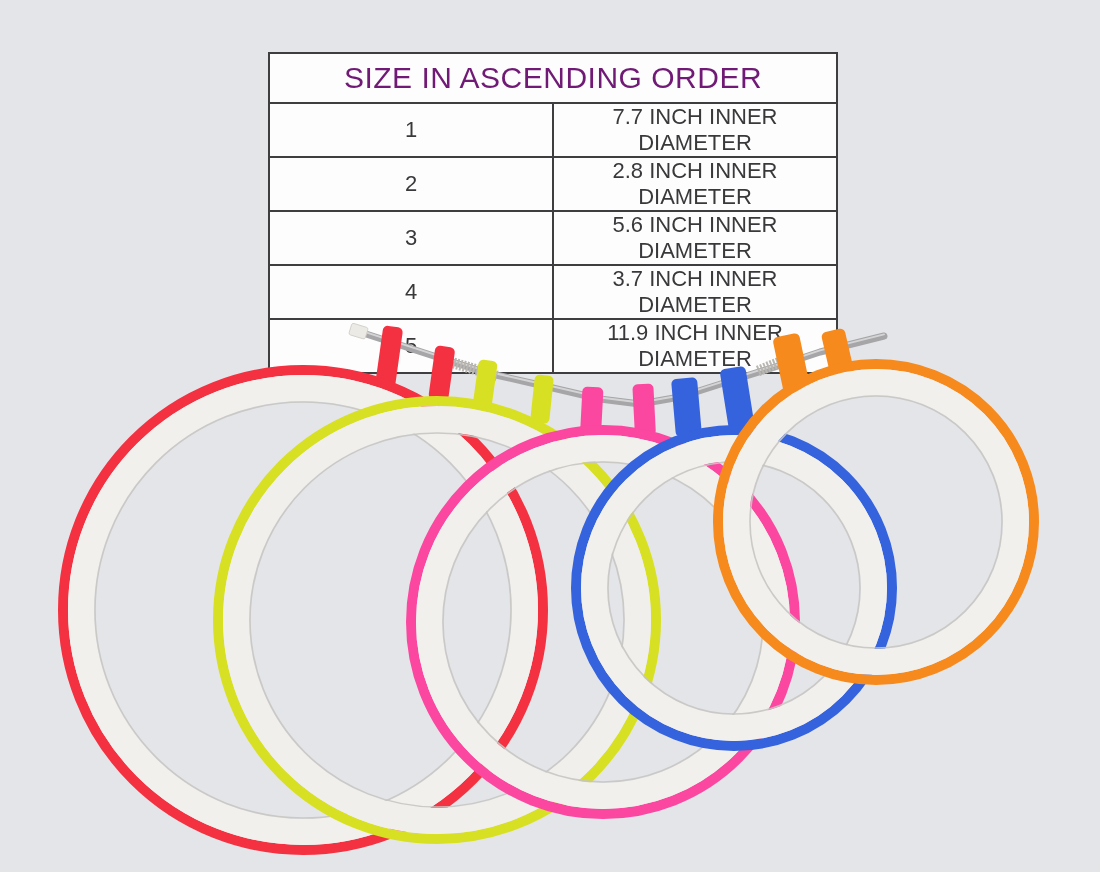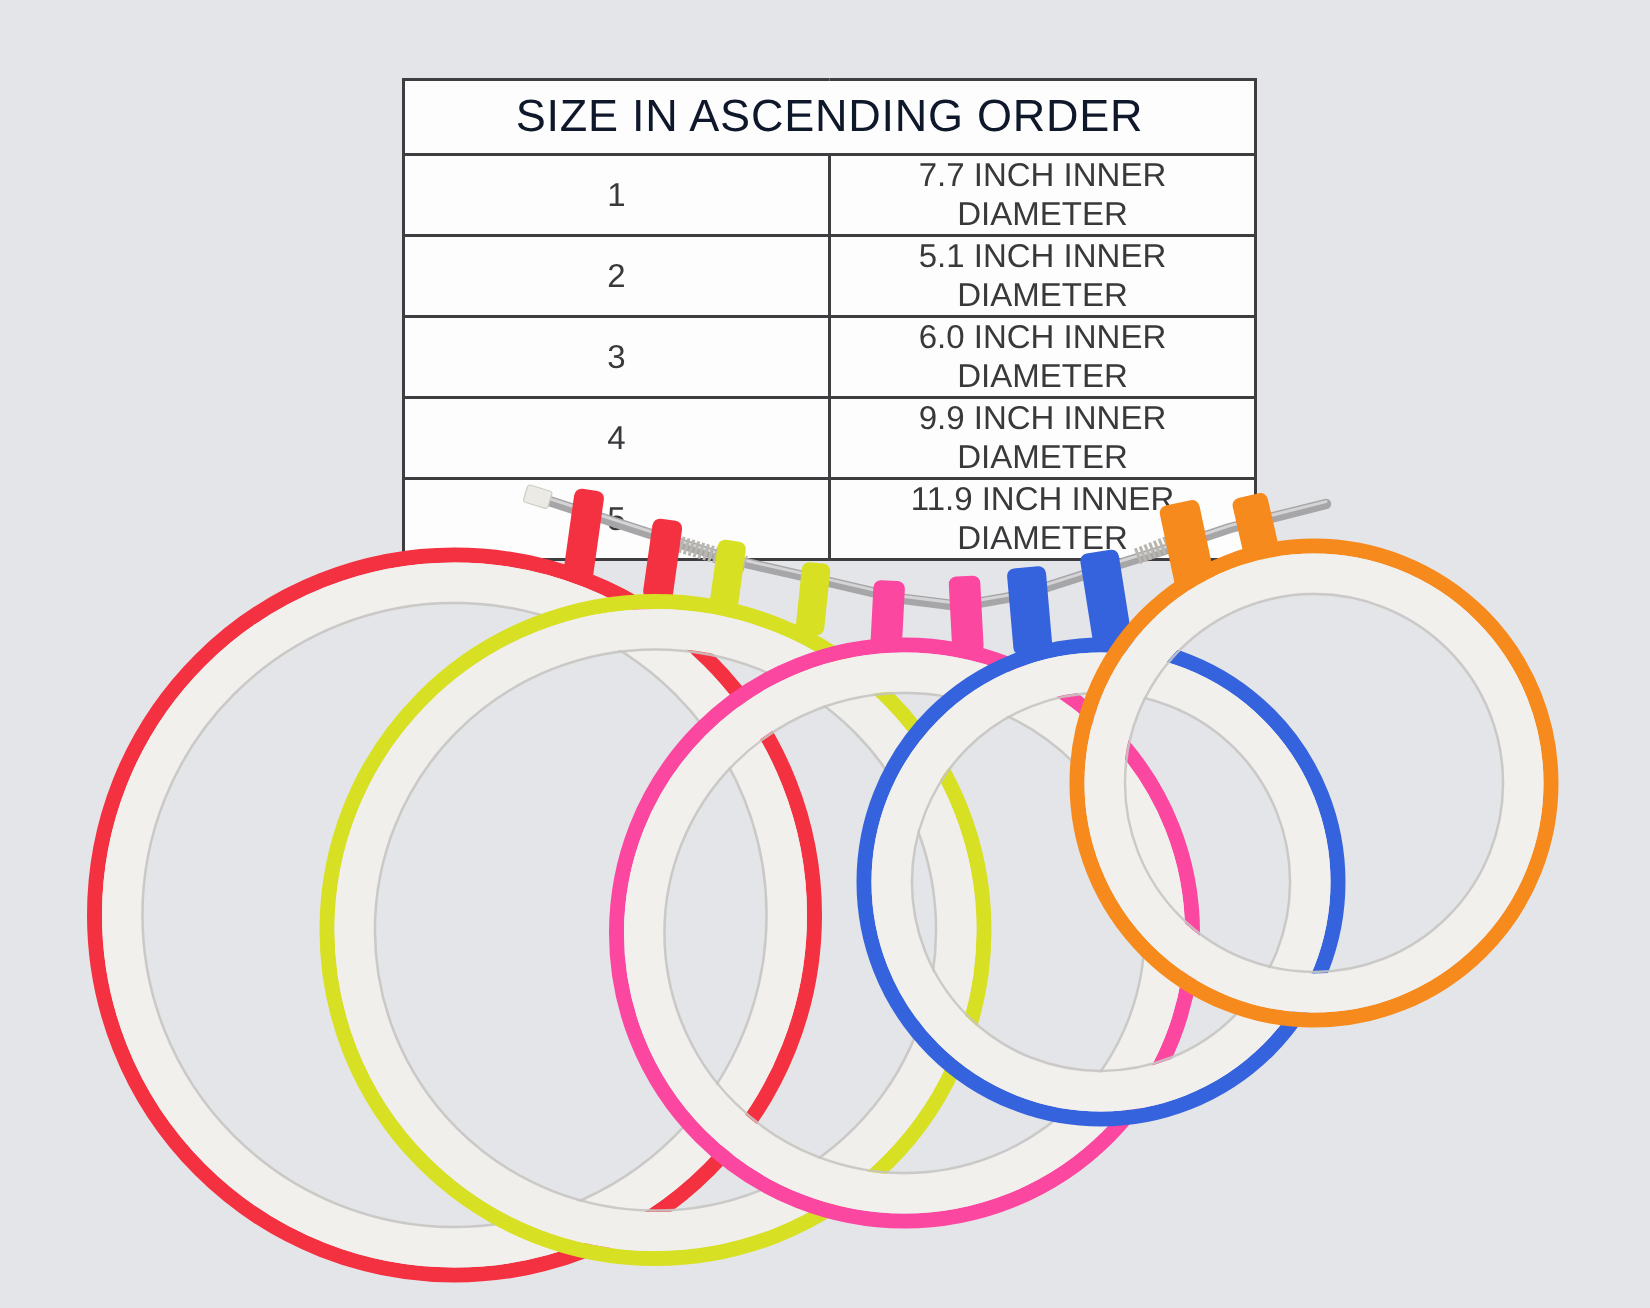--- a/index.html
+++ b/index.html
@@ -25,21 +25,21 @@
     text-align:center;
     vertical-align:middle;
     color:#39393b;
     padding:0;
   }
   table.size-table th{
     height:48px;
     font-size:30px;
     font-weight:400;
     letter-spacing:0.5px;
-    color:#0f172a;
+    color:#701a75;
     border-radius:11px;
   }
   table.size-table td{
     height:38px;
     font-size:22px;
   }
   td.col-num{width:183px;}
   svg.scene{position:absolute;left:0;top:0;}
 </style>
 </head>
@@ -51,29 +51,29 @@
     <tbody>
         <tr>
       <th colspan="2">SIZE IN ASCENDING ORDER</th>
     </tr>
     <tr>
       <td class="col-num">1</td>
       <td>7.7 INCH INNER DIAMETER</td>
     </tr>
     <tr>
       <td class="col-num">2</td>
-      <td>5.1 INCH INNER DIAMETER</td>
+      <td>2.8 INCH INNER DIAMETER</td>
     </tr>
     <tr>
       <td class="col-num">3</td>
-      <td>6.0 INCH INNER DIAMETER</td>
+      <td>5.6 INCH INNER DIAMETER</td>
     </tr>
     <tr>
       <td class="col-num">4</td>
-      <td>9.9 INCH INNER DIAMETER</td>
+      <td>3.7 INCH INNER DIAMETER</td>
     </tr>
     <tr>
       <td class="col-num">5</td>
       <td>11.9 INCH INNER DIAMETER</td>
     </tr>
   </tbody>
     </table>
 
   <svg class="scene" width="1100" height="872" viewBox="0 0 1100 872">
       <g>

